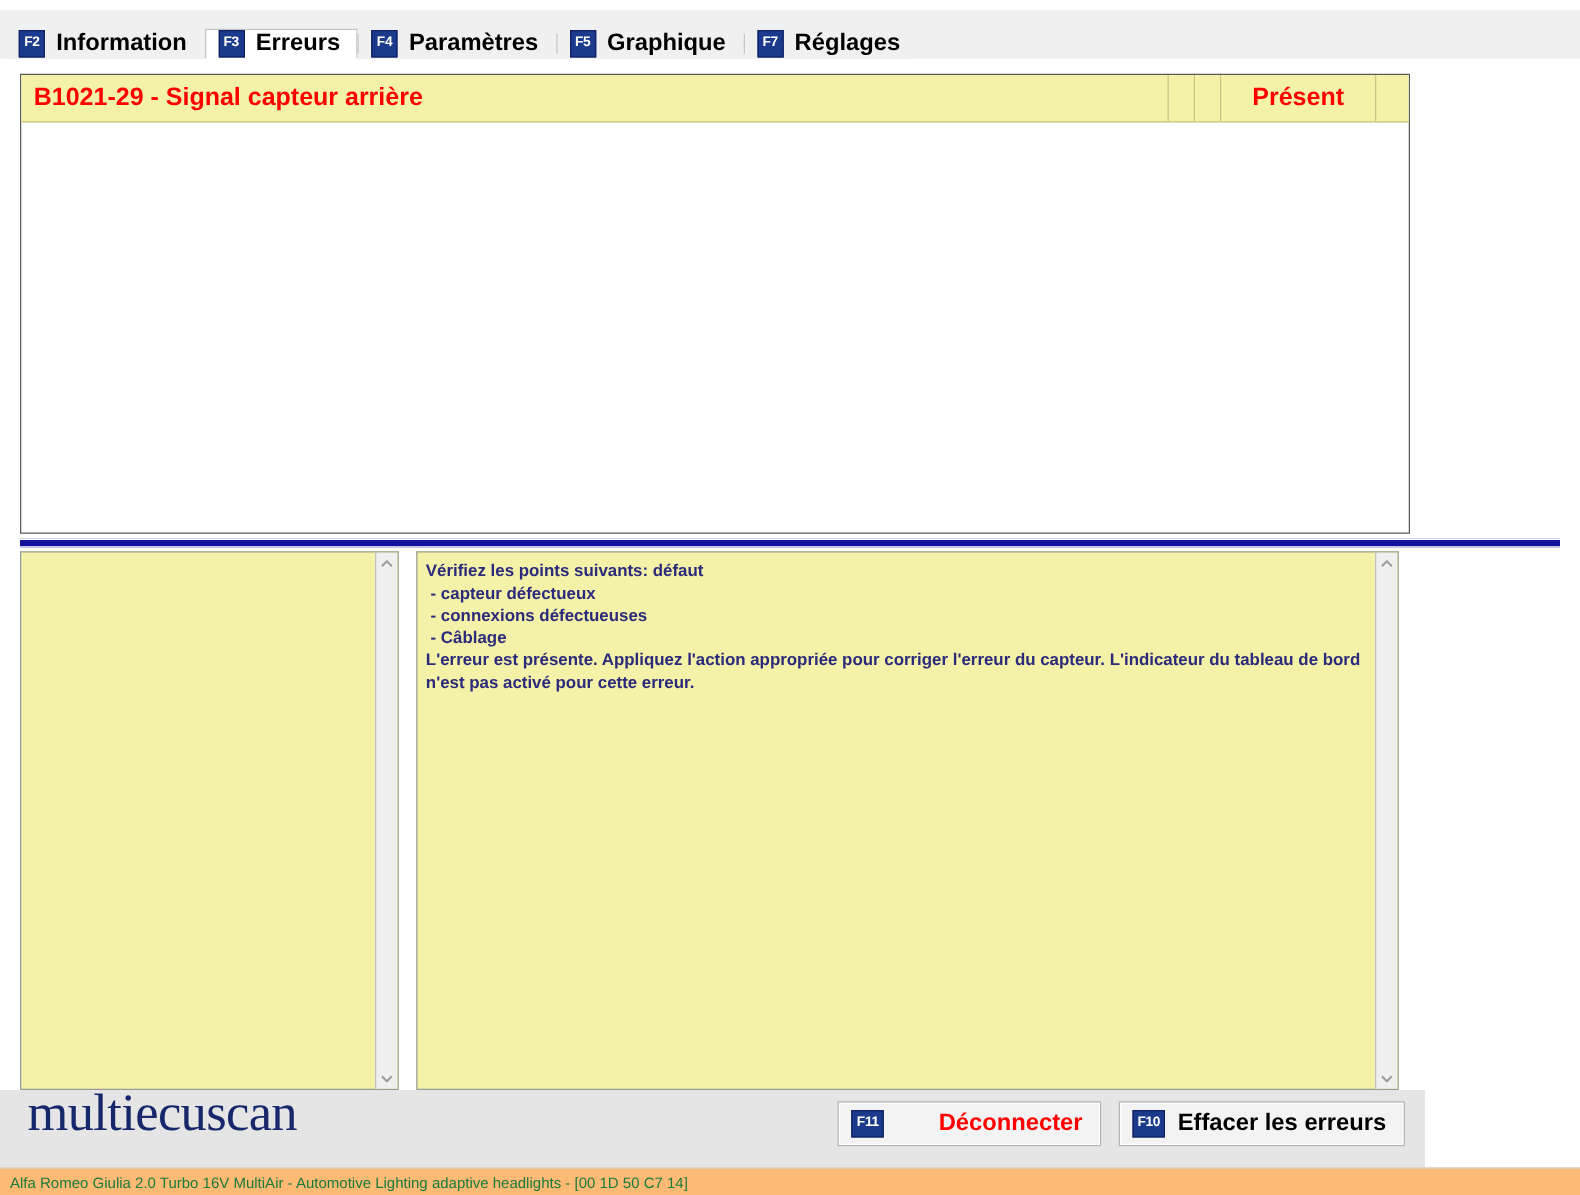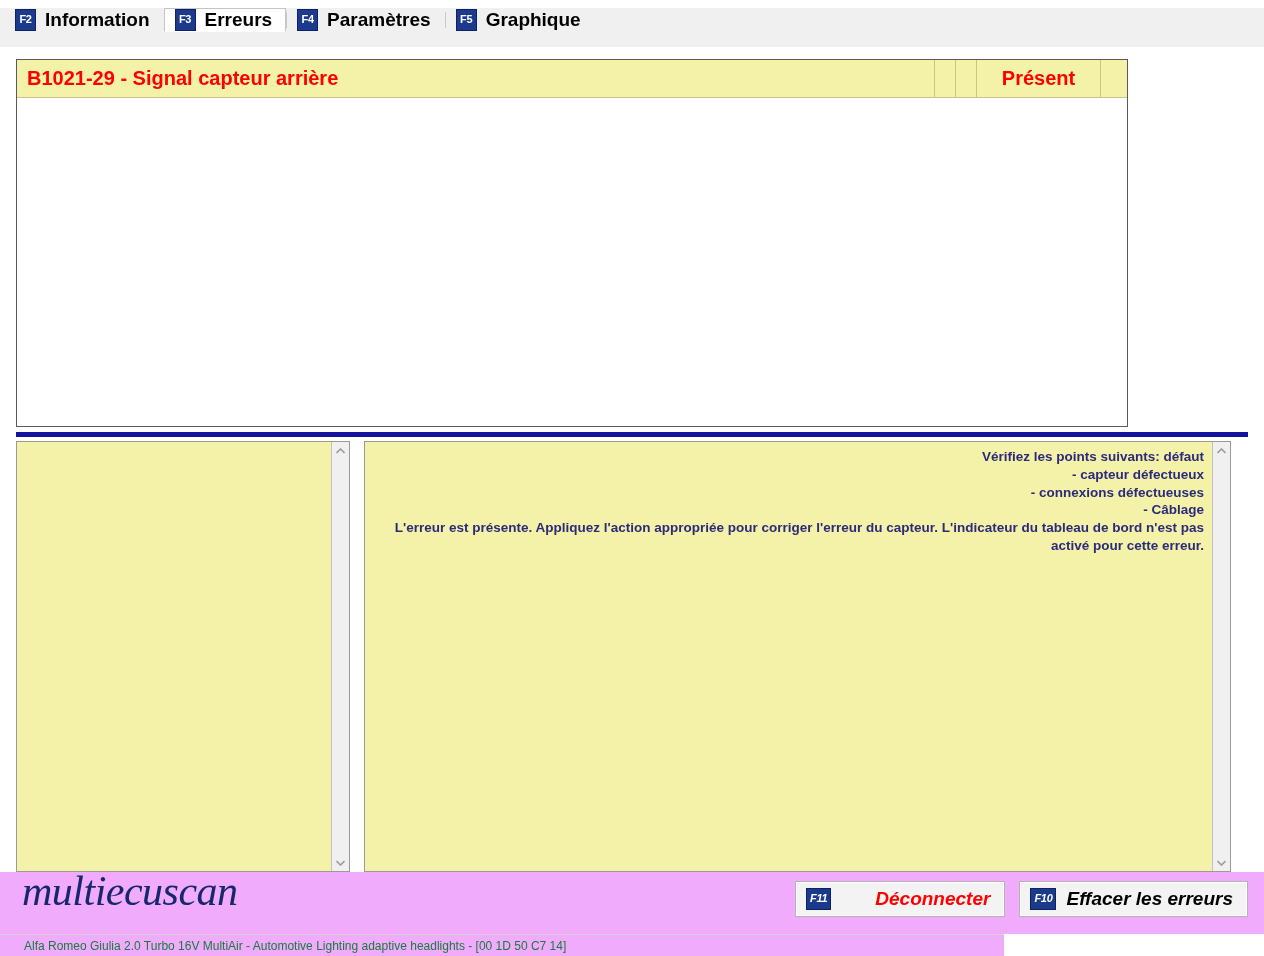--- a/index.html
+++ b/index.html
@@ -20,21 +20,21 @@
     height: 8px;
     background: #ffffff;
   }
 
   
   .tabbar {
     height: 40px;
     background: #f0f0f0;
     border-bottom: 1px solid #ffffff;
     display: flex;
-    align-items: flex-start;
+    align-items: flex-end;
     padding-left: 4px;
     box-sizing: border-box;
   }
   .tab {
     display: flex;
     align-items: center;
     gap: 9px;
     padding: 0 13px 0 10px;
     background: #f0f0f0;
     border: 1px solid transparent;
@@ -144,25 +144,24 @@
     border-bottom: 1px solid #ffffff;
     box-sizing: border-box;
     cursor: ns-resize;
   }
 
   
   .panels {
     position: absolute;
     left: 16px;
     top: 441px;
-    width: 1215px;
+    width: 1103px;
     height: 431px;
     display: flex;
     gap: 14px;
-    text-align: right;
   }
   .panel {
     background: #f4f2a8;
     border: 1px solid #9a9a9a;
     box-sizing: border-box;
     display: flex;
     position: relative;
     overflow: hidden;
   }
   .panel.left { width: 385px; }
@@ -203,26 +202,25 @@
     font-size: 9px;
     line-height: 1;
   }
   .vscroll .arrow svg { display: block; }
 
   
   .bottombar {
     position: absolute;
     left: 0;
     top: 872px;
-    width: 1264px;
+    width: 1140px;
     height: 62px;
-    background: #f0abfc;
-    display: flex;
-    align-items: center;
-    font-style: italic;
+    background: #e5e5e5;
+    display: flex;
+    align-items: center;
   }
   .logo {
     position: absolute;
     left: 22px;
     top: -2px;
     font-family: "Liberation Serif", serif;
     font-size: 42px;
     color: #16276b;
     letter-spacing: -0.5px;
     line-height: 1;
@@ -252,28 +250,28 @@
     white-space: nowrap;
   }
   .btn-label.red { color: #ff0000; margin-left: 34px; }
   .btn-label.black { color: #000000; text-align: center; }
 
   
   .statusbar {
     position: absolute;
     left: 0;
     top: 934px;
-    width: 1004px;
+    width: 1264px;
     height: 22px;
-    background: #f0abfc;
+    background: #fdba74;
     border-top: 1px solid #d3d3d3;
     box-sizing: border-box;
     display: flex;
     align-items: center;
-    padding-left: 24px;
+    padding-left: 8px;
   }
   .status-text {
     font-size: 12px;
     color: #1a7a3c;
     white-space: nowrap;
   }
 </style>
 </head>
 <body>
 
@@ -288,20 +286,24 @@
     <span class="fkey">F3</span>
     <span class="tab-label">Erreurs</span>
   </div>
   <div class="tab">
     <span class="fkey">F4</span>
     <span class="tab-label">Paramètres</span>
   </div>
   <div class="tab">
     <span class="fkey">F5</span>
     <span class="tab-label">Graphique</span>
+  </div>
+  <div class="tab">
+    <span class="fkey">F7</span>
+    <span class="tab-label">Réglages</span>
   </div>
   <div class="tab-end-divider"></div>
 </div>
 
 <div class="errlist">
   <div class="err-row">
     <div class="err-cell code">
       <span class="err-text">B1021-29 - Signal capteur arrière</span>
     </div>
     <div class="err-cell c2"></div>

